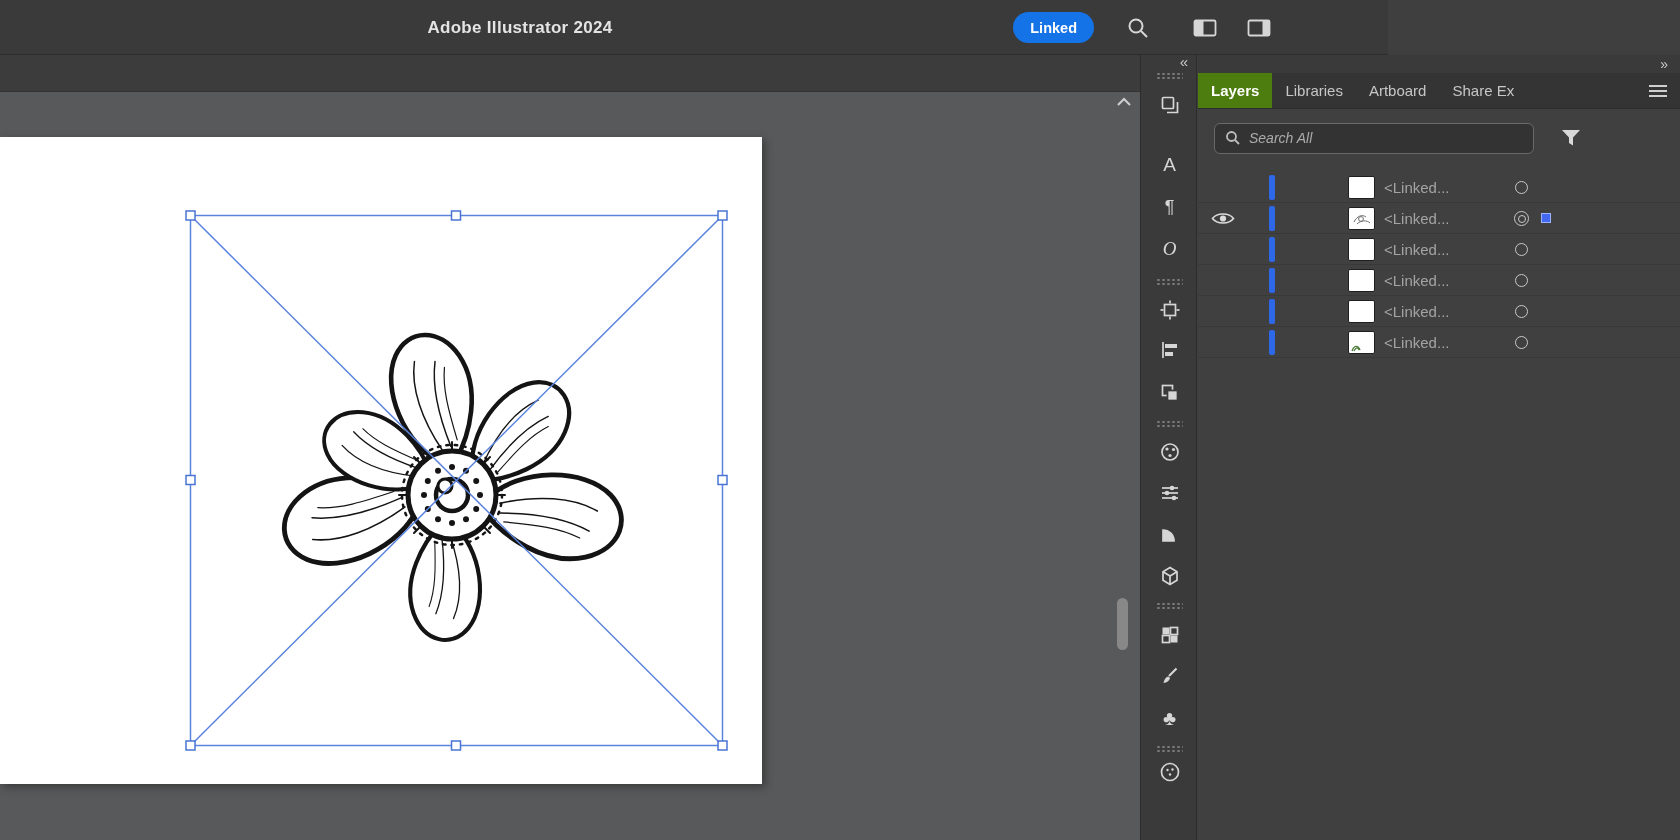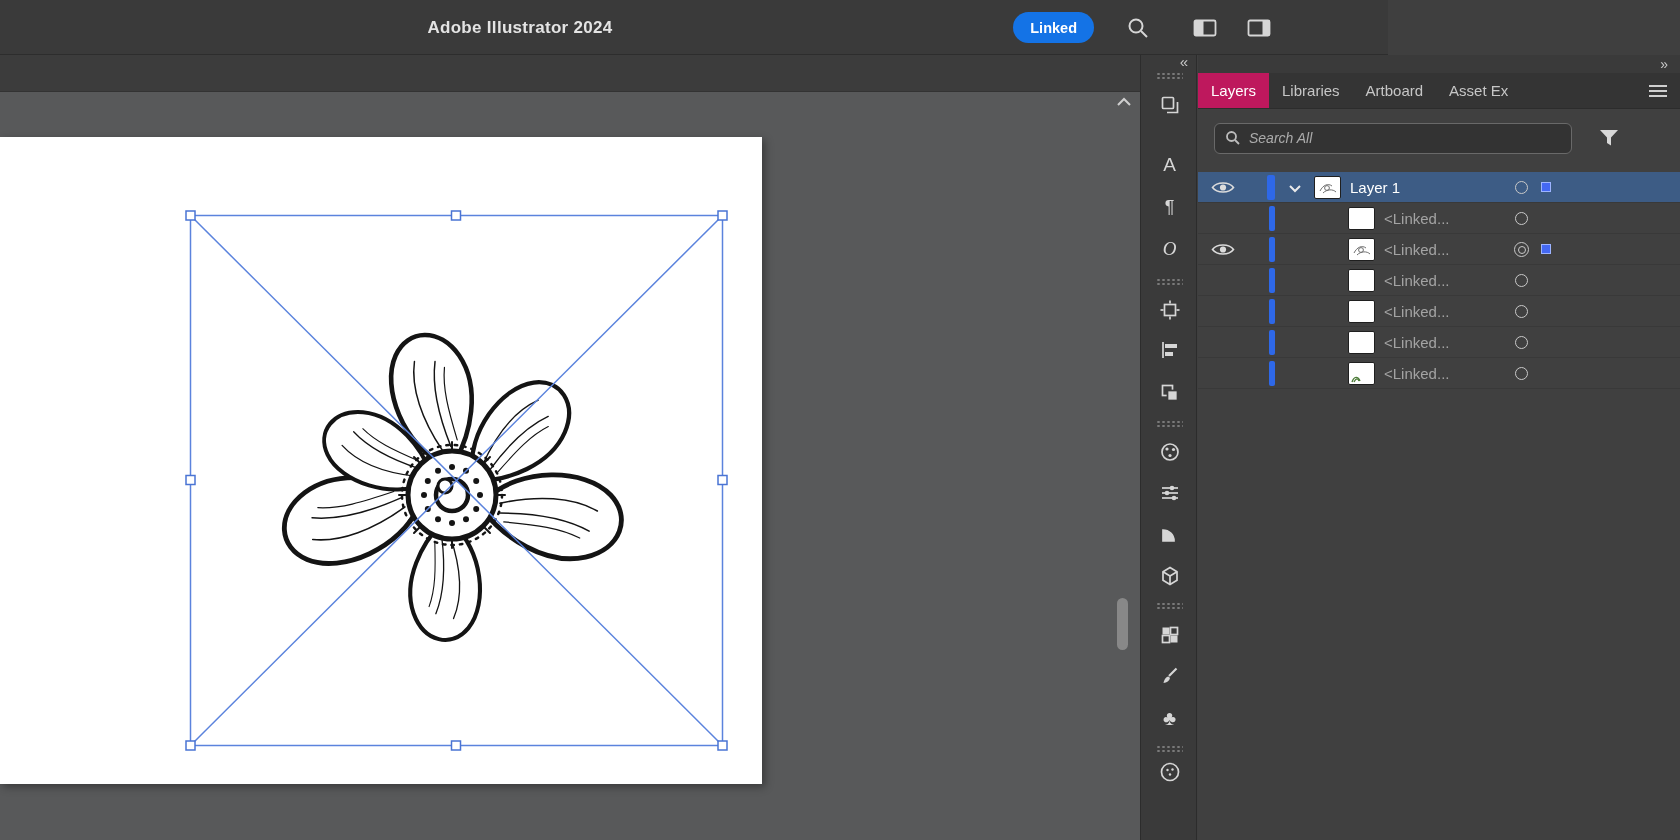--- a/index.html
+++ b/index.html
@@ -52,28 +52,28 @@
   .glyph-club { font-size:20px; }
 
   
   .layerspanel { position:absolute; left:1198px; top:55px; width:482px; height:785px;
     background:#404040; }
   .topstrip { position:absolute; left:0; top:0; width:482px; height:18px; background:#3a3a3a; }
   .collapse-right { position:absolute; right:12px; top:1px; font-size:14px; color:#c9c9c9; cursor:pointer; }
   .tabbar { position:absolute; left:0; top:18px; width:482px; height:36px;
     background:#343434; border-bottom:1px solid #2c2c2c; display:flex; align-items:stretch; }
   .tab { padding:0 13px; line-height:36px; font-size:15px; color:#c6c6c6; cursor:pointer; white-space:nowrap; }
-  .tab.active { background:#be185d; color:#ffffff; font-weight:400; }
+  .tab.active { background:#4d7c0f; color:#ffffff; font-weight:700; }
   .menu-icon { margin-left:auto; margin-right:13px; align-self:center; width:18px; height:12px; cursor:pointer;
     border-top:2px solid #cfcfcf; border-bottom:2px solid #cfcfcf; position:relative; }
   .menu-icon::after { content:""; position:absolute; left:0; top:3px; width:18px; height:2px; background:#cfcfcf; }
 
   .searchrow { position:absolute; left:0; top:54px; width:482px; height:58px;
     display:flex; align-items:center; padding:0 16px; gap:26px; }
-  .searchbox { width:358px; height:31px; background:#333333; border:1px solid #696969;
+  .searchbox { width:320px; height:31px; background:#333333; border:1px solid #696969;
     border-radius:6px; display:flex; align-items:center; padding:0 10px; gap:8px; }
   .searchbox svg { stroke:#bdbdbd; fill:none; stroke-width:1.8; flex:none; }
   .searchbox input { flex:1; background:transparent; border:none; outline:none;
     color:#e0e0e0; font-family:"Liberation Sans",sans-serif; font-size:14px; min-width:0; }
   .searchbox input::placeholder { color:#ababab; font-style:italic; }
   .funnel { width:22px; height:20px; cursor:pointer; }
 
   .rows { position:absolute; left:0; top:117px; width:482px; }
   .lrow { position:relative; height:31px; border-bottom:1px solid #393939; cursor:pointer; }
   .lrow.sel { background:#3d5c85; }
@@ -306,65 +306,41 @@
 
 <div class="layerspanel">
   <div class="topstrip">
     <div class="collapse-right">»</div>
   </div>
 
   <div class="tabbar">
     <div class="tab active">Layers</div>
     <div class="tab">Libraries</div>
     <div class="tab">Artboard</div>
-    <div class="tab">Asset Ex</div>
+    <div class="tab">Share Ex</div>
     <div class="menu-icon"></div>
   </div>
 
   <div class="searchrow">
     <div class="searchbox">
       <svg width="16" height="16" viewBox="0 0 16 16">
         <circle cx="6.5" cy="6.5" r="4.5"></circle>
           <line x1="10" y1="10" x2="14" y2="14"></line>
       </svg>
       <input type="text" placeholder="Search All" style="">
     </div>
     <div class="funnel">
       <svg width="22" height="20" viewBox="0 0 22 20">
           <path d="M2 2 H20 L13 9.5 V17.5 L9 15 V9.5 Z" fill="#d8d8d8"></path>
         </svg>
     </div>
   </div>
 
   <div class="rows">
 
-    <div class="lrow sel">
-      <span class="eye">
-        <svg width="24" height="15" viewBox="0 0 24 15">
-            <path d="M1.5 7.5 C6 1.5 18 1.5 22.5 7.5 C18 13.5 6 13.5 1.5 7.5 Z" fill="none" stroke="#dcdcdc" stroke-width="1.6"></path>
-            <circle cx="12" cy="7.5" r="3.1" fill="#dcdcdc"></circle>
-          </svg>
-      </span>
-      <span class="cbar"></span>
-      <span class="disclose">
-        <svg width="14" height="10" viewBox="0 0 14 10" fill="none" stroke="#eaeaea" stroke-width="2">
-            <polyline points="2,3 7,8 12,3"></polyline>
-          </svg>
-      </span>
-      <span class="thumb lv1">
-        <svg width="25" height="21" viewBox="0 0 25 21" fill="none" stroke="#6f6f6f" stroke-width="1">
-            <path d="M5 14 C8 8 13 6 17 9"></path>
-            <path d="M8 16 C12 12 18 12 21 15"></path>
-            <circle cx="12" cy="11" r="2.4"></circle>
-          </svg>
-      </span>
-      <span class="lname lv1">Layer 1</span>
-      <span class="target"></span>
-      <span class="artsq"></span>
-    </div>
 
     <div class="lrow">
       <span class="cbar"></span>
       <span class="thumb sub"></span>
       <span class="lname sub">&lt;Linked...</span>
       <span class="target"></span>
     </div>
 
     <div class="lrow">
       <span class="eye">

